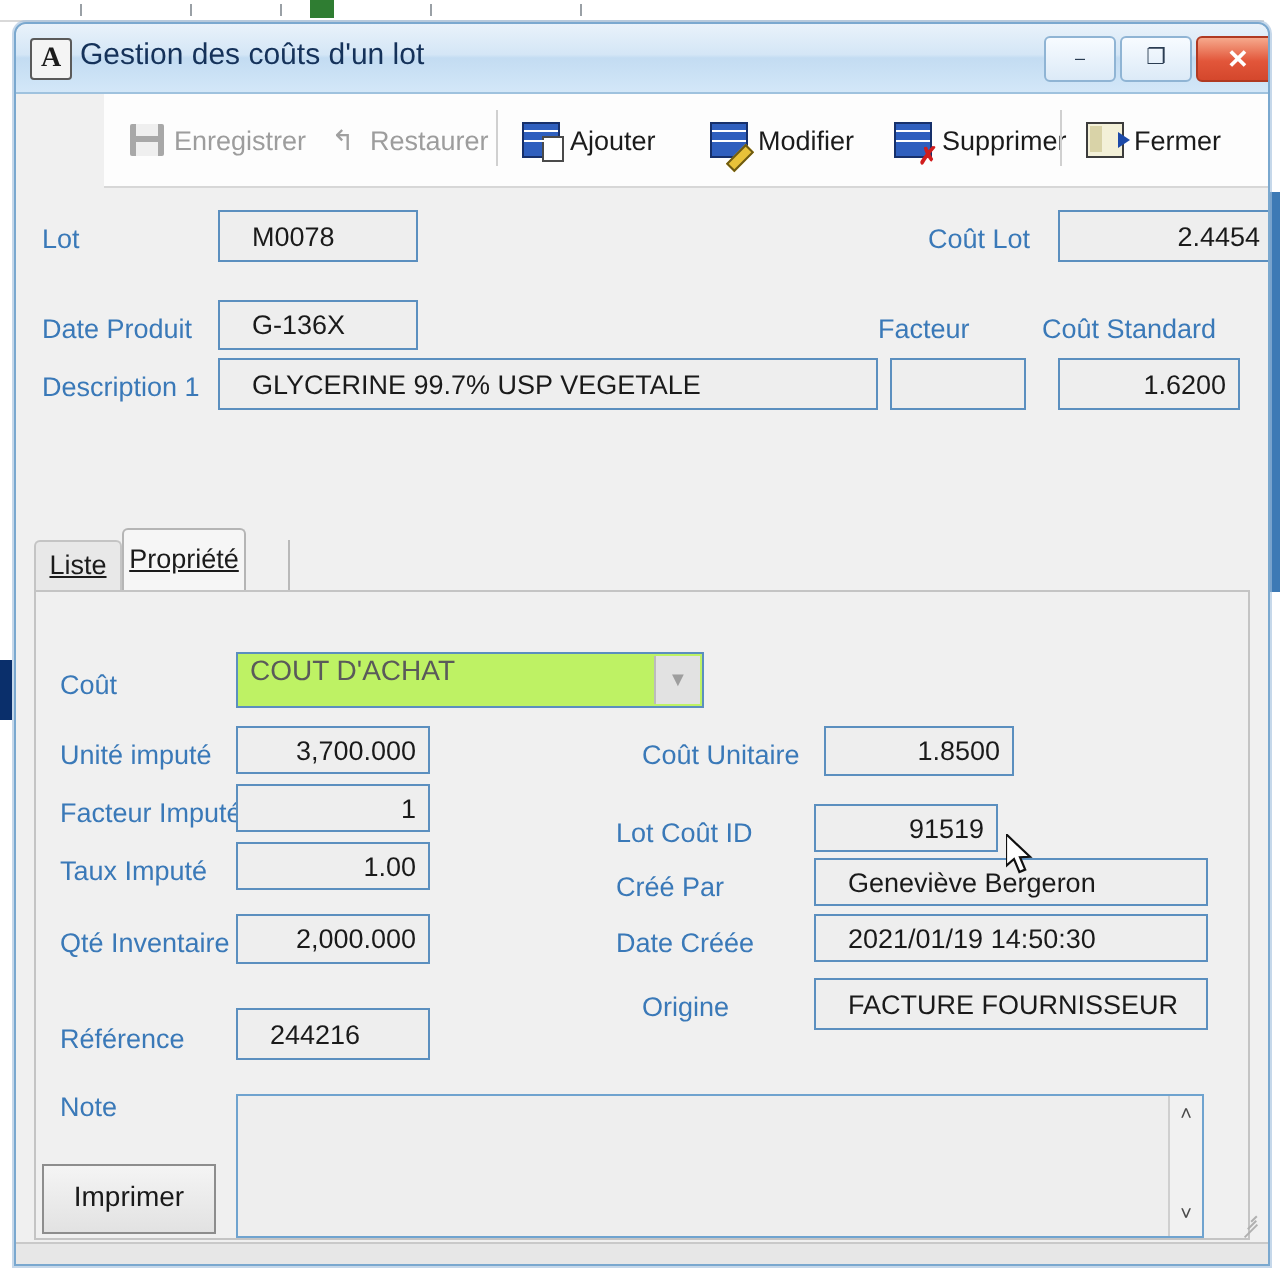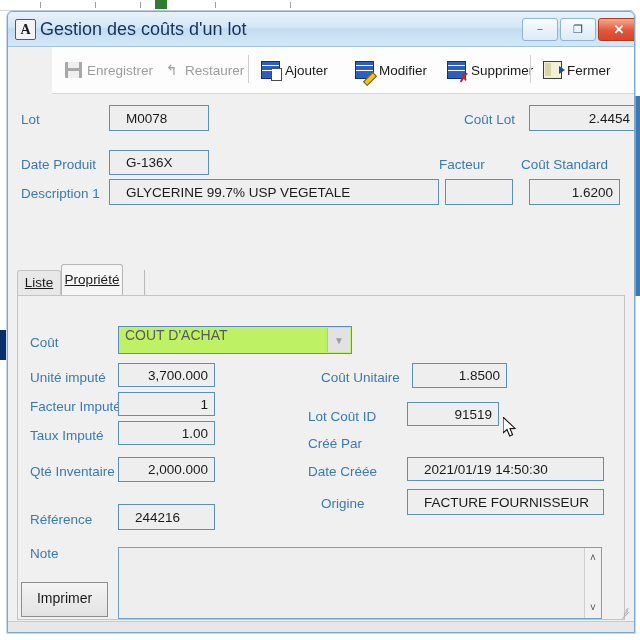--- a/index.html
+++ b/index.html
@@ -37,21 +37,21 @@
     border-radius:5px 5px 0 0;
   }
   #titlebar .app-icon{
     position:absolute;left:7px;top:7px;width:19px;height:19px;
     background:#f4f4f4;border:1px solid #5a5a5a;border-radius:2px;
     font-family:"Liberation Serif", serif;font-size:14px;font-weight:bold;
     color:#1c1c1c;text-align:center;line-height:19px;
   }
   #titlebar .title-text{
     position:absolute;left:32px;top:7px;
-    font-size:18px;color:#15325a;white-space:nowrap;
+    font-size:15px;color:#15325a;white-space:nowrap;
   }
   .win-btn{
     position:absolute;top:6px;width:34px;height:21px;
     border:1px solid #8fb4d4;border-radius:3px;
     background:linear-gradient(to bottom,#f7fbff,#dceaf7);
     cursor:default;
   }
   .win-btn .glyph{
     position:absolute;left:0;right:0;top:0;bottom:0;
     text-align:center;line-height:21px;font-size:11px;color:#2b3d52;
@@ -307,20 +307,21 @@
   <div class="lbl" style="left:22px;top:500px">Référence</div>
   <div class="fld" style="left:110px;top:492px;width:97px;height:26px">244216</div>
 
   <div class="lbl" style="left:313px;top:358px">Coût Unitaire</div>
   <div class="fld num" style="left:404px;top:351px;width:95px;height:25px">1.8500</div>
 
   <div class="lbl" style="left:300px;top:397px">Lot Coût ID</div>
   <div class="fld num" style="left:399px;top:390px;width:92px;height:24px">91519</div>
 
   <div class="lbl" style="left:300px;top:424px">Créé Par</div>
+  <div class="fld" style="left:399px;top:417px;width:197px;height:24px">Geneviève Bergeron</div>
 
   <div class="lbl" style="left:300px;top:452px">Date Créée</div>
   <div class="fld" style="left:399px;top:445px;width:197px;height:24px">2021/01/19 14:50:30</div>
 
   <div class="lbl" style="left:313px;top:484px">Origine</div>
   <div class="fld" style="left:399px;top:477px;width:197px;height:26px">FACTURE FOURNISSEUR</div>
 
   <div class="lbl" style="left:22px;top:534px">Note</div>
   <div id="note-box">
     <div style="position:absolute;left:4px;top:3px;font-size:13px;color:#1a1a1a;"></div>

